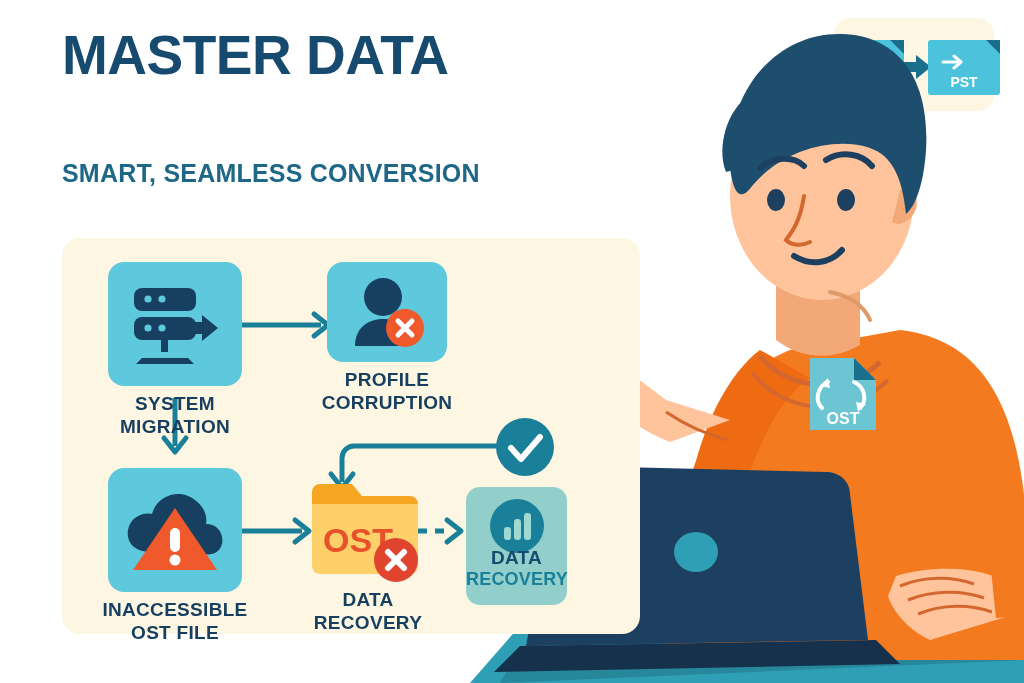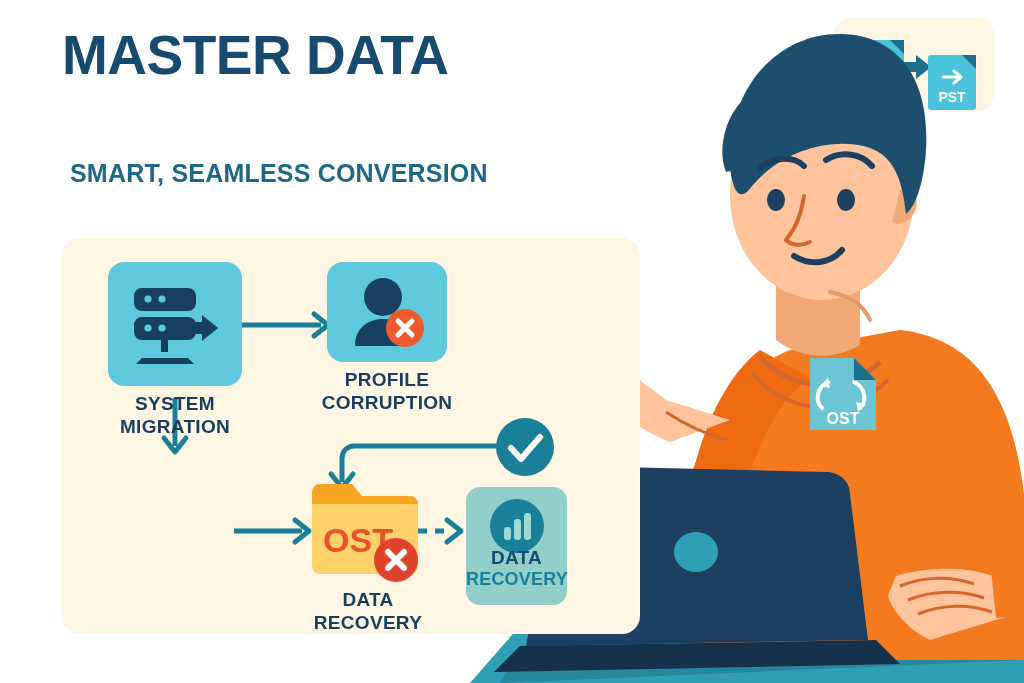--- a/index.html
+++ b/index.html
@@ -12,21 +12,21 @@
 
   
   .title{
     position:absolute;left:62px;top:28px;width:560px;
     font-size:55px;line-height:54px;font-weight:700;
     letter-spacing:-0.5px;color:#164a6e;text-transform:uppercase;
   }
   .subtitle{
     position:absolute;left:62px;top:158px;width:520px;
     font-size:25px;line-height:31px;font-weight:700;
-    letter-spacing:0.2px;color:#1f6787;text-transform:uppercase;margin-left:8px;
+    letter-spacing:0.2px;color:#1f6787;text-transform:uppercase;
   }
 
   
   .logo-card{
     position:absolute;left:834px;top:18px;width:160px;height:93px;
     background:#fdf6e3;border-radius:16px;
   }
   .file{position:absolute;}
   .file .body{position:absolute;inset:0;background:#4cc3dd;border-radius:3px;}
   .file .fold{position:absolute;right:0;top:0;width:0;height:0;
@@ -85,21 +85,21 @@
   <div class="logo-card">
     <div class="file" style="left:22px;top:22px;width:48px;height:55px;">
       <div class="body"></div>
       <div class="fold"></div>
       <div class="lbl" style="top:22px;font-size:15px;">OST</div>
       <div style="position:absolute;left:14px;top:42px;width:20px;height:4px;background:#1b6e8c;border-radius:2px;"></div>
     </div>
     <svg style="position:absolute;left:64px;top:36px;" width="34" height="26" viewBox="0 0 34 26">
       <path d="M0 8 h18 V1 l15 12 -15 12 V18 H0 Z" fill="#1b6e8c"></path>
     </svg>
-    <div class="file" style="left:94px;top:22px;width:48px;height:55px;margin-top:15px;">
+    <div class="file" style="left:94px;top:22px;width:72px;height:55px;">
       <div class="body"></div>
       <div class="fold"></div>
       <svg style="position:absolute;left:13px;top:14px;" width="24" height="16" viewBox="0 0 24 16">
         <path d="M2 8 h16" stroke="#fff" stroke-width="3" fill="none" stroke-linecap="round"></path>
         <path d="M13 2 l7 6 -7 6" stroke="#fff" stroke-width="3" fill="none" stroke-linecap="round" stroke-linejoin="round"></path>
       </svg>
       <div class="lbl" style="top:34px;font-size:14px;">PST</div>
     </div>
   </div>
 
@@ -210,20 +210,34 @@
         <path d="M6 70 c0 -18 13 -27 28 -27 c15 0 28 9 28 27 Z" fill="#173f5f"></path>
         <circle cx="56" cy="52" r="19" fill="#f0592b"></circle>
         <path d="M49 45 l14 14 M63 45 l-14 14" stroke="#fff" stroke-width="5" stroke-linecap="round"></path>
       </svg>
       <div class="caption" style="top:106px;">
         <div>PROFILE</div>
         <div>CORRUPTION</div>
       </div>
     </div>
 
+    <div class="node" style="left:46px;top:230px;width:134px;height:170px;">
+      <div class="tile" style="width:134px;height:124px;"></div>
+      <svg style="position:absolute;left:16px;top:18px;" width="102" height="88" viewBox="0 0 102 88">
+        <path d="M26 66 C10 66 2 56 4 44 C6 32 18 26 28 28 C32 12 50 4 64 10
+                 C78 16 84 28 82 38 C94 38 100 48 98 58 C96 66 88 70 80 68 Z" fill="#173f5f"></path>
+        <path d="M51 22 L93 84 H9 Z" fill="#f0592b"></path>
+        <rect x="46" y="42" width="10" height="24" rx="5" fill="#fff"></rect>
+        <circle cx="51" cy="74" r="5.5" fill="#fff"></circle>
+      </svg>
+      <div class="caption" style="top:130px;">
+        <div>INACCESSIBLE</div>
+        <div>OST FILE</div>
+      </div>
+    </div>
 
     <div class="node" style="left:246px;top:238px;width:120px;height:162px;">
       <svg style="position:absolute;left:0;top:0;" width="120" height="110" viewBox="0 0 120 110">
         <path d="M4 16 a8 8 0 0 1 8 -8 h32 l10 12 h48 a8 8 0 0 1 8 8 v12 H4 Z" fill="#f5a623"></path>
         <path d="M4 28 h106 v62 a8 8 0 0 1 -8 8 H12 a8 8 0 0 1 -8 -8 Z" fill="#fdd06a"></path>
         <text x="50" y="76" font-family="Liberation Sans, sans-serif" font-size="34" font-weight="bold" fill="#e8512a" text-anchor="middle">OST</text>
         <circle cx="88" cy="84" r="22" fill="#e0442e"></circle>
         <path d="M80 76 l16 16 M96 76 l-16 16" stroke="#fff" stroke-width="6" stroke-linecap="round"></path>
       </svg>
       <div class="caption" style="top:112px;">

